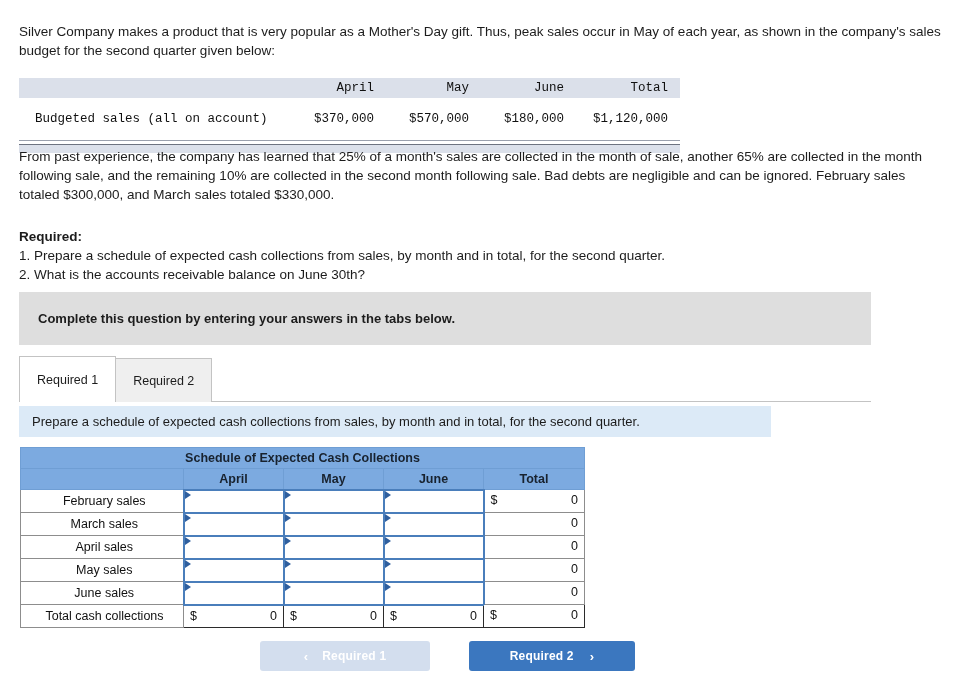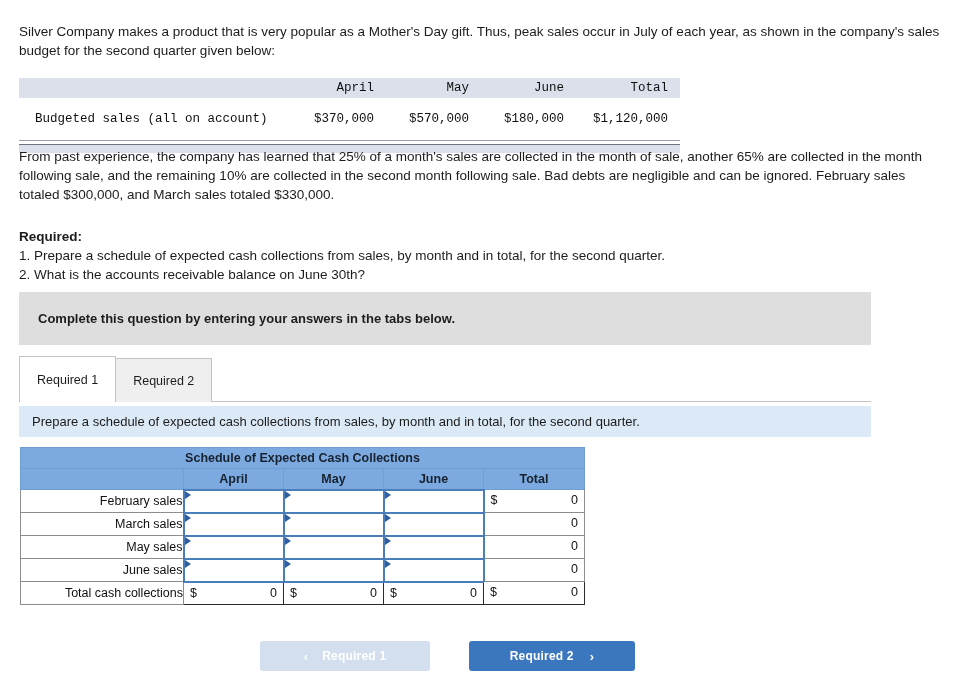--- a/index.html
+++ b/index.html
@@ -76,21 +76,21 @@
     position: absolute; left: 19px; top: 401px; width: 852px;
     border-bottom: 1px solid #c3c3c3;
   }
   .tab.active::after {
     content: ""; position: absolute; left: 0; right: 0; bottom: -1px;
     height: 2px; background: #ffffff;
   }
 
   
   .blue-bar {
-    position: absolute; left: 19px; top: 406px; width: 852px; height: 31px;
+    position: absolute; left: 19px; top: 406px; width: 752px; height: 31px;
     background: #dceaf7; display: flex; align-items: center;
   }
   .blue-bar span { font-size: 13px; color: #1c1c1c; padding-left: 13px; }
 
   
   .sched-wrap { position: absolute; left: 20px; top: 447px; }
   table.sched {
     border-collapse: collapse;
     font-size: 12.5px; color: #111111;
     table-layout: fixed; width: 564px;
@@ -102,21 +102,21 @@
     border: 1px solid #6f9ed4;
     margin-left: 46px;
   }
   .sched .colhead {
     background: #7caae0; color: #18222e; font-weight: bold;
     text-align: center; height: 21px; font-size: 12.5px;
     border: 1px solid #6f9ed4;
   }
   .sched .colhead.blank { }
   .sched td.rowlbl {
-    text-align: right; padding-left: 5px; height: 23px;
+    text-align: center; padding-left: 5px; height: 23px;
     border: 1px solid #8d8d8d; border-top: none;
     background: #ffffff; font-size: 12.5px; white-space: nowrap;
   }
   
   .cell-input {
     position: relative; background: #ffffff;
     border: 2px solid #4a7ebb; height: 23px;
   }
   .cell-input .tri {
     position: absolute; left: 0; top: 0;
@@ -159,21 +159,21 @@
   }
   .nav-prev { width: 170px; background: #d3deee; gap: 14px; }
   .nav-next { width: 166px; background: #3b77bf; gap: 16px; }
   .chev { font-weight: bold; font-size: 13px; }
 </style>
 </head>
 <body>
 
 <div class="page">
 
-  <div class="intro">Silver Company makes a product that is very popular as a Mother's Day gift. Thus, peak sales occur in July of each year, as shown in the company's sales budget for the second quarter given below:</div>
+  <div class="intro">Silver Company makes a product that is very popular as a Mother's Day gift. Thus, peak sales occur in May of each year, as shown in the company's sales budget for the second quarter given below:</div>
 
   <div class="budget-wrap">
     <table class="budget">
       <colgroup>
         <col style="width:272px">
           <col style="width:95px">
           <col style="width:95px">
           <col style="width:95px">
           <col style="width:104px">
       </colgroup>
@@ -269,20 +269,36 @@
         </td>
         <td class="cell-input">
           <span class="tri"></span>
         </td>
         <td class="cell-val">
           <span class="dollar"></span>
           <span class="amt">0</span>
         </td>
       </tr>
 
+      <tr>
+        <td class="rowlbl">April sales</td>
+        <td class="cell-input">
+          <span class="tri"></span>
+        </td>
+        <td class="cell-input">
+          <span class="tri"></span>
+        </td>
+        <td class="cell-input">
+          <span class="tri"></span>
+        </td>
+        <td class="cell-val">
+          <span class="dollar"></span>
+          <span class="amt">0</span>
+        </td>
+      </tr>
 
       <tr>
         <td class="rowlbl">May sales</td>
         <td class="cell-input">
           <span class="tri"></span>
         </td>
         <td class="cell-input">
           <span class="tri"></span>
         </td>
         <td class="cell-input">

